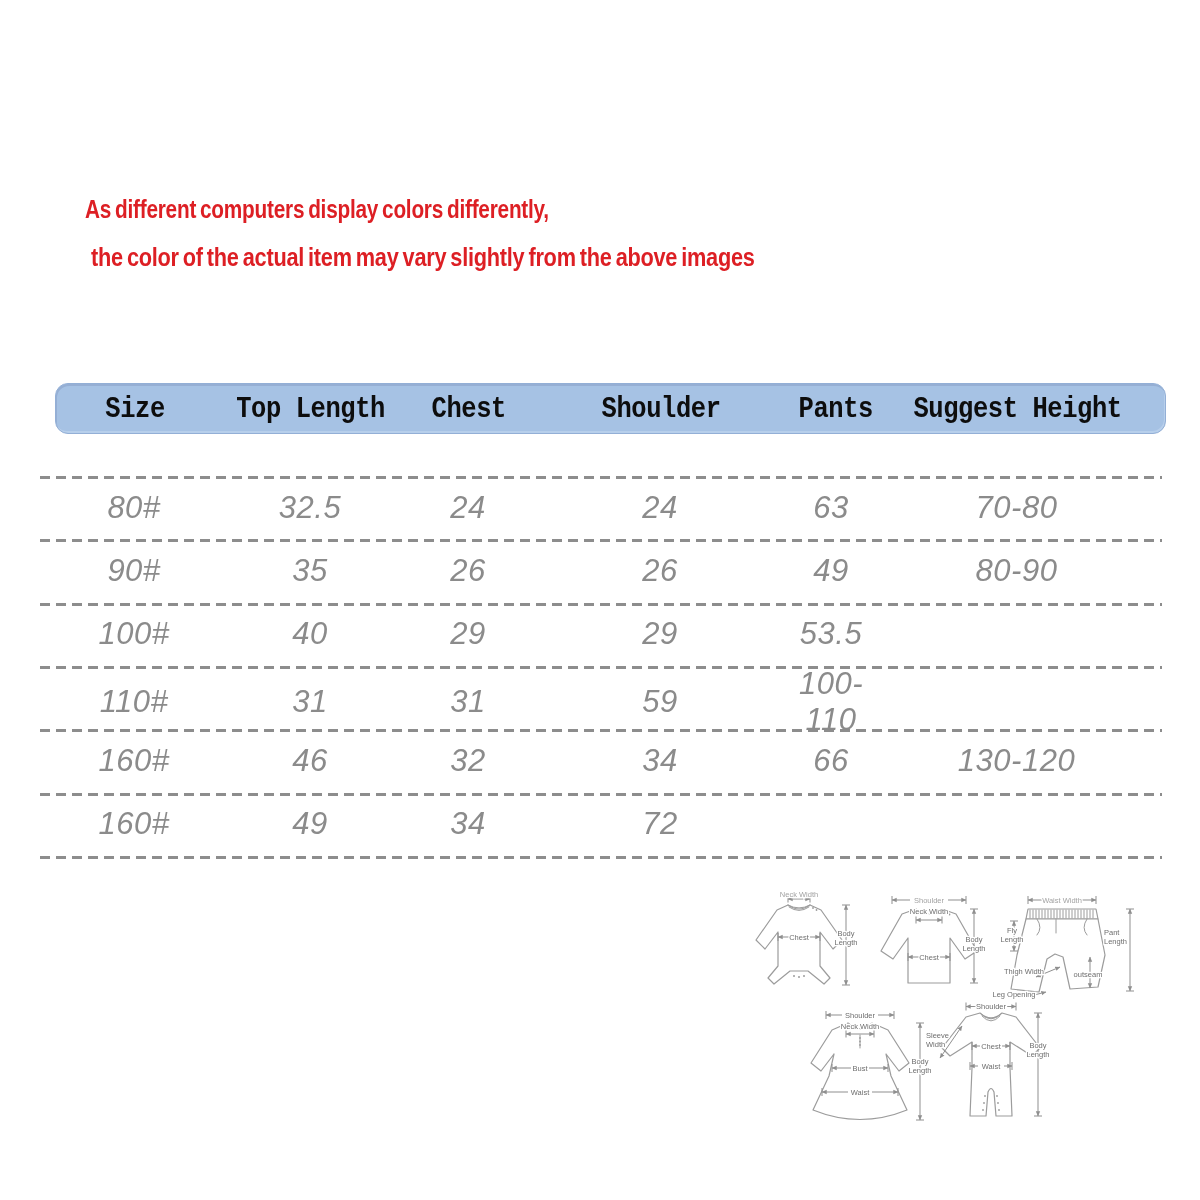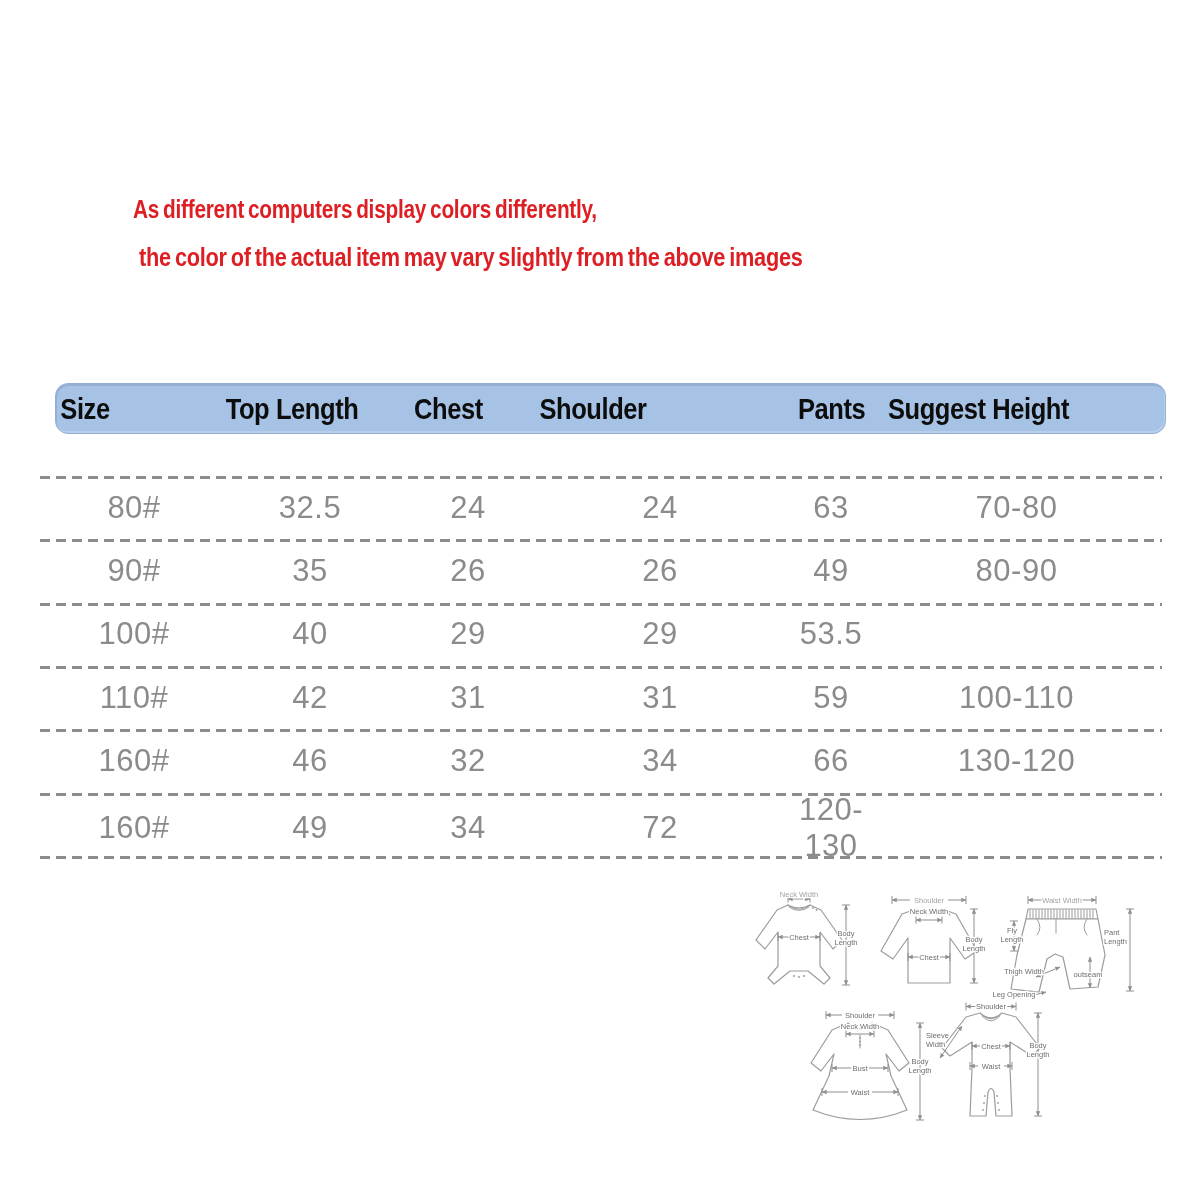--- a/index.html
+++ b/index.html
@@ -1,42 +1,42 @@
 <!DOCTYPE html>
 <html><head>
 <meta charset="utf-8">
 <style>
   html,body{margin:0;padding:0;background:#ffffff;}
   .canvas{position:relative;width:1200px;height:1200px;background:#ffffff;overflow:hidden;
           font-family:"Liberation Sans", sans-serif;}
 
   
-  .disclaimer{position:absolute;left:85px;top:194px;color:#dd1f24;font-weight:bold;margin-left:48px;}
+  .disclaimer{position:absolute;left:85px;top:194px;color:#dd1f24;font-weight:bold;}
   .disclaimer .line{white-space:nowrap;}
   .cond1{display:inline-block;transform:scaleX(0.80);transform-origin:left center;
          font-size:26px;letter-spacing:-0.3px;word-spacing:-2px;white-space:nowrap;}
   .cond2{display:inline-block;transform:scaleX(0.87);transform-origin:left center;
          font-size:25px;letter-spacing:-0.3px;word-spacing:-2px;white-space:nowrap;}
   .disclaimer .line + .line{margin-top:18px;padding-left:6px;text-align:center;}
 
   
   .header-bar{position:absolute;left:55px;top:383px;width:1111px;height:51px;
               background:#a6c2e4;border:1px solid #93afd6;border-radius:13px;
               box-sizing:border-box;display:grid;
               grid-template-columns:158px 194px 122px 262px 80px 291px;
               align-items:center;
               box-shadow:inset 1px 2px 0 rgba(137,160,198,.55), inset -1px -2px 0 rgba(188,210,236,.8);}
-  .header-cell{text-align:left;font-weight:bold;font-size:30px;color:#0d0d0d;}
+  .header-cell{text-align:center;font-weight:bold;font-size:30px;color:#0d0d0d;font-family:Liberation Mono, monospace;}
   .hcond{display:inline-block;transform:scaleX(0.85);transform-origin:center center;
          white-space:nowrap;letter-spacing:-0.5px;}
 
   
   .rows{position:absolute;left:55px;top:476px;width:1111px;}
   .row{display:grid;grid-template-columns:158px 194px 122px 262px 80px 291px;
-       height:63.3px;align-items:center;}
+       height:63.3px;align-items:center;font-style:italic;}
   .cell{text-align:center;font-size:31px;font-weight:300;color:#8b8b8b;letter-spacing:0.5px;}
   .divider{position:absolute;left:40px;width:1122px;height:3px;
            background:repeating-linear-gradient(90deg,#8d8d8d 0 10px,transparent 10px 16px);}
 
   
   .diagram{position:absolute;}
   .diagram svg{display:block;overflow:visible;}
   .garment{fill:#ffffff;stroke:#9c9c9c;stroke-width:1.2;stroke-linejoin:round;stroke-linecap:round;}
   .detail{fill:none;stroke:#9c9c9c;stroke-width:1;stroke-linecap:round;}
   .dim{stroke:#8f8f8f;stroke-width:1;fill:none;}
@@ -97,40 +97,38 @@
     </div>
     <div class="row">
       <div class="cell">100#</div>
       <div class="cell">40</div>
       <div class="cell">29</div>
       <div class="cell">29</div>
       <div class="cell">53.5</div>
     </div>
     <div class="row">
       <div class="cell">110#</div>
-      <div class="cell">42</div>
       <div class="cell">31</div>
       <div class="cell">31</div>
       <div class="cell">59</div>
       <div class="cell">100-110</div>
     </div>
     <div class="row">
       <div class="cell">160#</div>
       <div class="cell">46</div>
       <div class="cell">32</div>
       <div class="cell">34</div>
       <div class="cell">66</div>
       <div class="cell">130-120</div>
     </div>
     <div class="row">
       <div class="cell">160#</div>
       <div class="cell">49</div>
       <div class="cell">34</div>
       <div class="cell">72</div>
-      <div class="cell">120-130</div>
     </div>
   </div>
 
   <div>
 
     <div class="diagram" style="left:746px;top:892px;">
       <svg width="112" height="108" viewBox="0 0 112 108">
         <defs>
             <marker id="ar1" viewBox="0 0 10 10" refX="8.5" refY="5" markerWidth="5.5" markerHeight="5.5" orient="auto-start-reverse">
               <path d="M0,1 L9,5 L0,9 Z" fill="#8f8f8f"></path>

